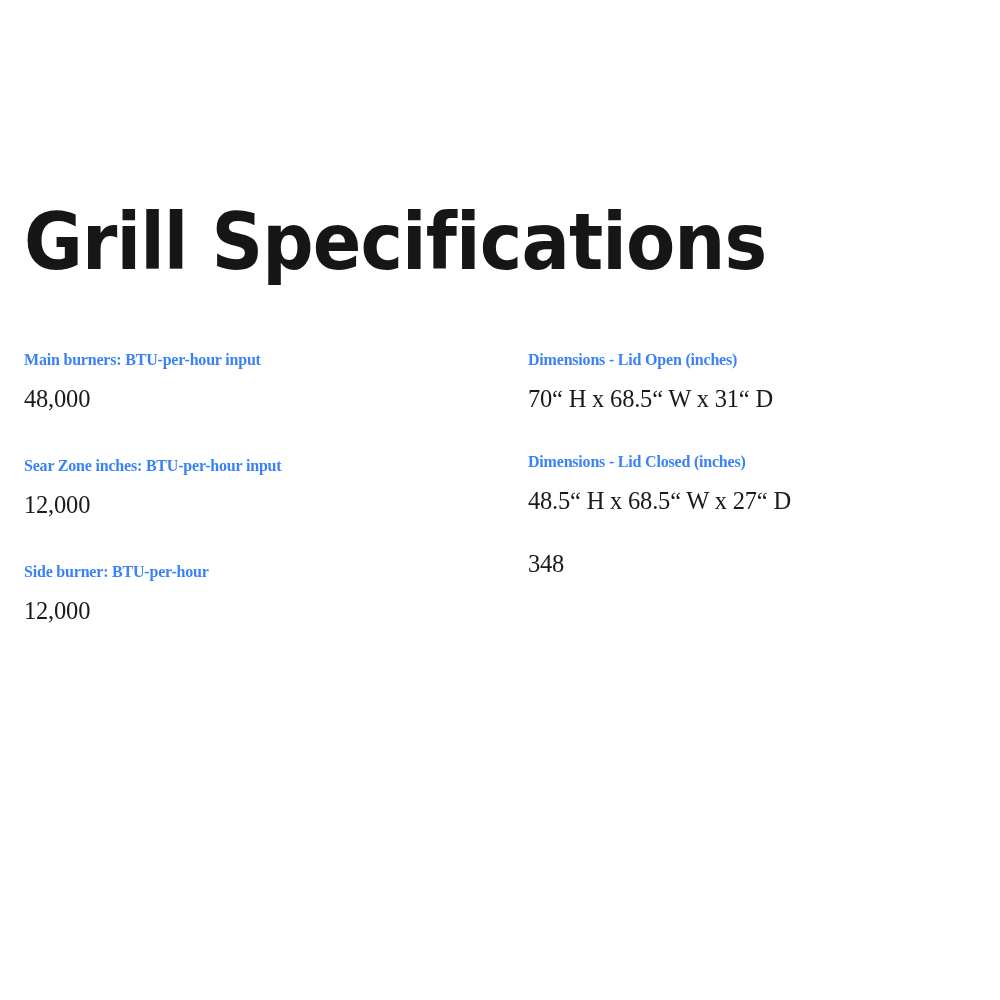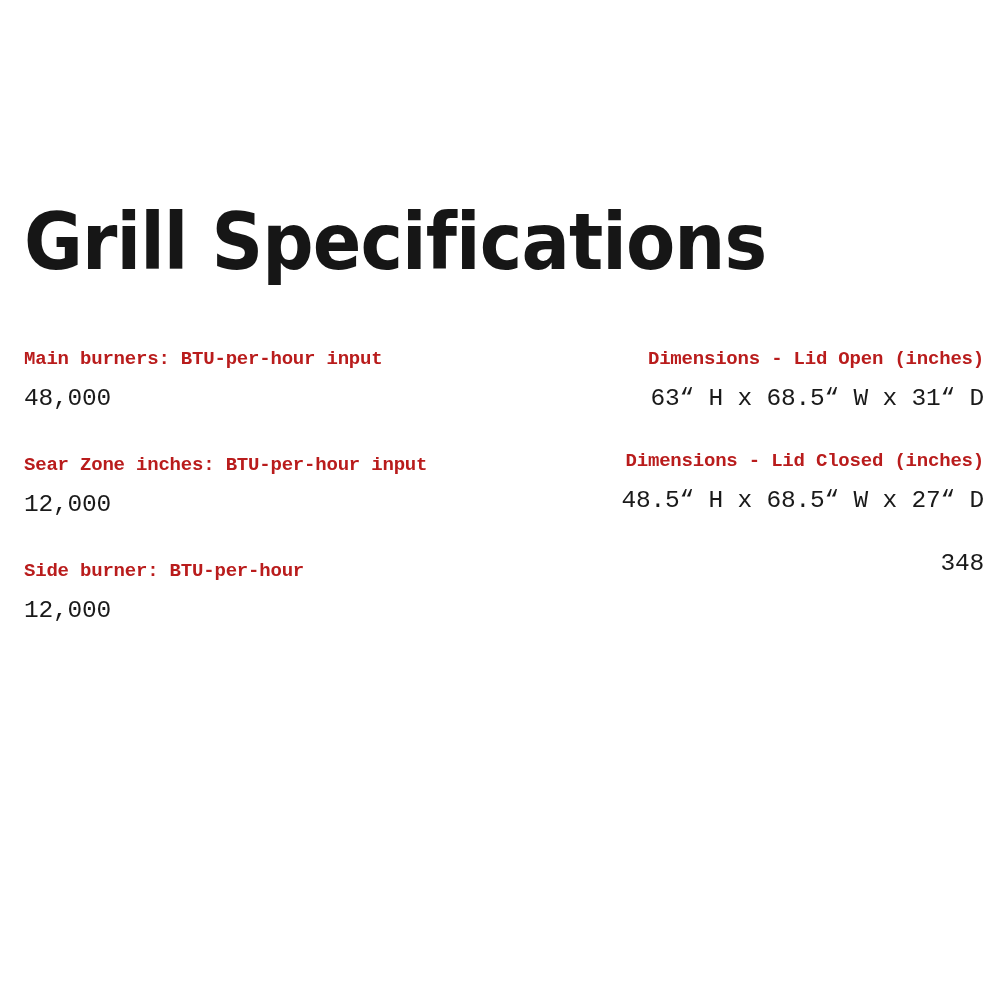--- a/index.html
+++ b/index.html
@@ -43,38 +43,37 @@
     width: 960px;
     display: flex;
     gap: 0px;
   }
   .col {
     width: 480px;
     box-sizing: border-box;
   }
   .col.right {
     padding-left: 24px;
-    text-align: right;
   }
   .spec-block {
     margin-bottom: 28px;
   }
   .spec-block:last-child {
     margin-bottom: 12px;
   }
   .spec-label {
-    font-family: Liberation Mono, monospace;
+    font-family: Liberation Serif, serif;
     font-weight: 700;
-    font-size: 19px;
+    font-size: 16px;
     line-height: 39px;
-    color: #b91c1c;
+    color: #3b82f6;
     letter-spacing: -0.2px;
   }
   .spec-value {
-    font-family: Liberation Mono, monospace;
+    font-family: Liberation Serif, serif;
     font-weight: 400;
     font-size: 24.5px;
     line-height: 39px;
     color: #1a1a1a;
     letter-spacing: -0.2px;
   }
   .col.right .spec-block {
     margin-bottom: 24px;
   }
 </style>
@@ -103,21 +102,21 @@
         <div class="spec-label">Side burner: BTU-per-hour</div>
         <div class="spec-value">12,000</div>
       </div>
 
     </div>
 
     <div class="col right">
 
       <div class="spec-block">
         <div class="spec-label">Dimensions - Lid Open (inches)</div>
-        <div class="spec-value">63“ H x 68.5“ W x 31“ D</div>
+        <div class="spec-value">70“ H x 68.5“ W x 31“ D</div>
       </div>
 
       <div class="spec-block">
         <div class="spec-label">Dimensions - Lid Closed (inches)</div>
         <div class="spec-value">48.5“ H x 68.5“ W x 27“ D</div>
       </div>
 
       <div class="spec-block">
         <div class="spec-value">348</div>
       </div>

